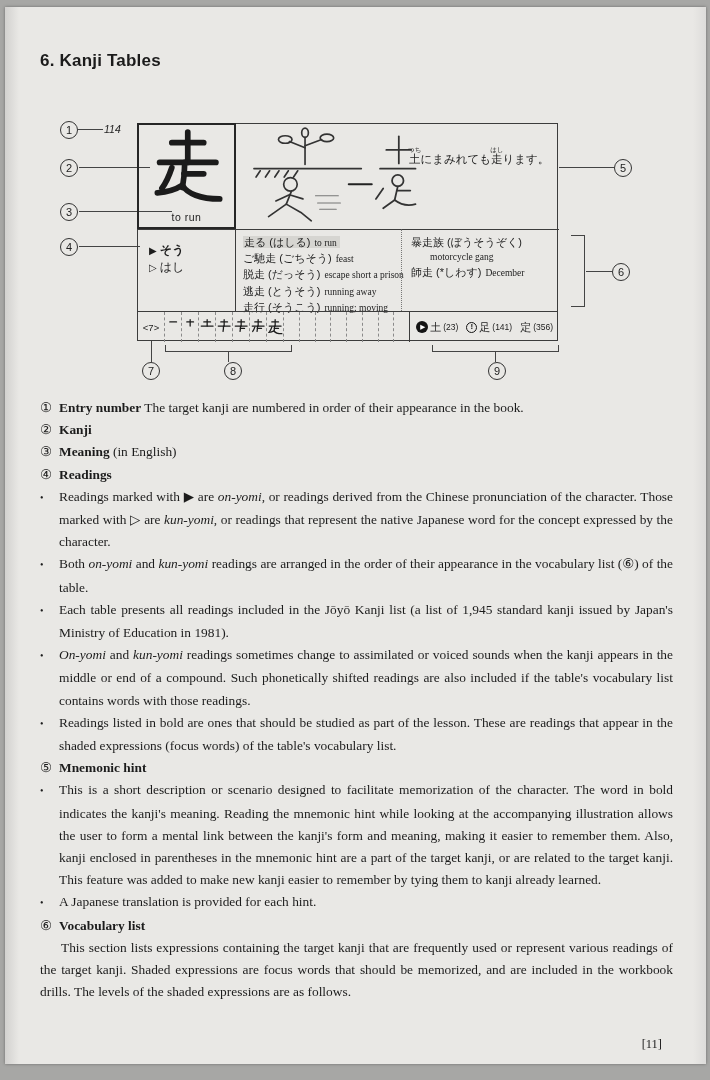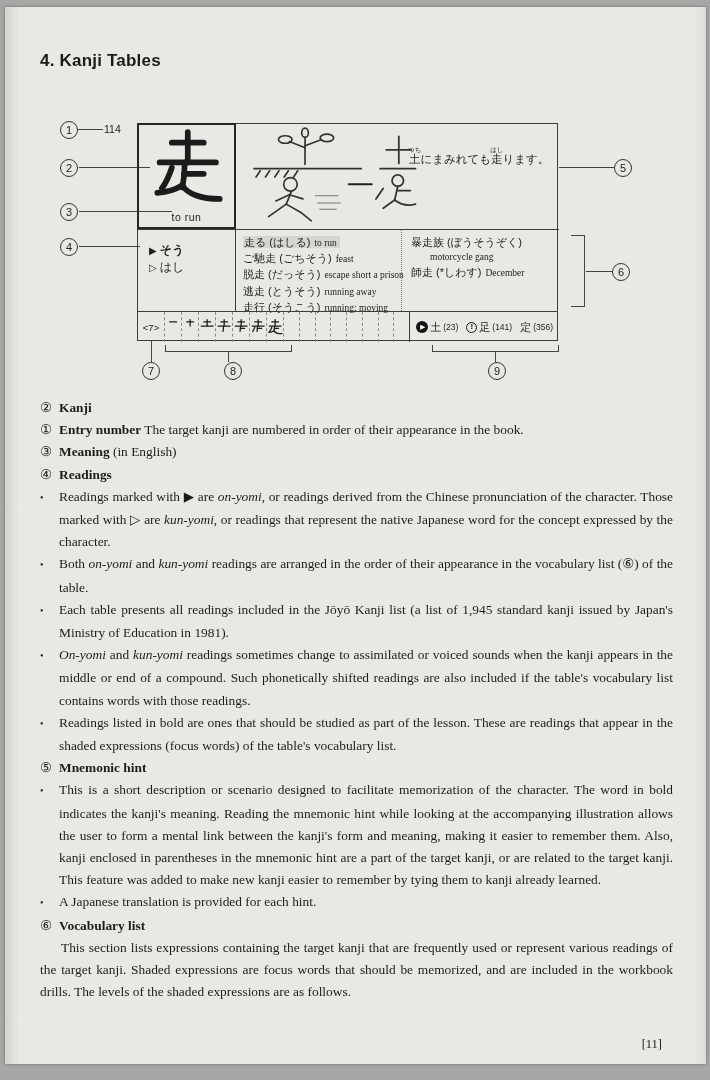--- a/index.html
+++ b/index.html
@@ -105,21 +105,21 @@
   .co {
     position:absolute; width:18px; height:18px; border:1.3px solid #333; border-radius:50%;
     display:flex; align-items:center; justify-content:center;
     font-family:"Liberation Sans","DejaVu Sans",sans-serif; font-size:11px; color:#222;
   }
   .co1{left:60px;top:121px}.co2{left:60px;top:159px}.co3{left:60px;top:203px}.co4{left:60px;top:238px}
   .co5{left:614px;top:159px}.co6{left:612px;top:263px}
   .co7{left:142px;top:362px}.co8{left:224px;top:362px}.co9{left:488px;top:362px}
   .entry-num {
     position:absolute; left:104px; top:123px;
-    font-family:"Liberation Sans","DejaVu Sans",sans-serif; font-size:10.5px; color:#222;
+    font-family:"Liberation Sans","DejaVu Sans",sans-serif; font-size:10.5px; color:#222;font-style:italic;
   }
   .ln { position:absolute; background:#444; height:1px; }
   .ln1{left:78px;top:129px;width:25px}
   .ln2{left:79px;top:167px;width:71px}
   .ln3{left:79px;top:211px;width:93px}
   .ln4{left:79px;top:246px;width:61px}
   .ln5{left:559px;top:167px;width:55px}
   .ln6{left:586px;top:271px;width:26px}
   .vln7{position:absolute;left:151px;top:341px;width:1px;height:21px;background:#444}
   .brk6{position:absolute;left:571px;top:235px;width:14px;height:72px;border-top:1.3px solid #444;border-right:1.3px solid #444;border-bottom:1.3px solid #444}
@@ -143,21 +143,21 @@
   .pageno { position:absolute; right:48px; top:1037px; font-size:12.5px; }
   svg path, svg line, svg circle, svg ellipse { fill:none; stroke-linecap:round; stroke-linejoin:round; }
 </style>
 </head>
 <body>
 
 <div class="page"></div>
 
 <main class="content">
 
-  <h1 class="heading">4. Kanji Tables</h1>
+  <h1 class="heading">6. Kanji Tables</h1>
 
   <section class="diagram">
 
     <span class="co co1">1</span>
     <span class="co co2">2</span>
     <span class="co co3">3</span>
     <span class="co co4">4</span>
     <span class="co co5">5</span>
     <span class="co co6">6</span>
     <span class="co co7">7</span>
@@ -337,22 +337,22 @@
               <span>定</span>
               <span class="rel-num">(356)</span>
             </span>
           </div>
       </div>
 
     </div>
   </section>
 
   <section class="exposition" id="exposition">
+      <div class="exp-item"><span class="marker">①</span><span class="b">Entry number</span><span>   The target kanji are numbered in order of their appearance in the book.</span></div>
       <div class="exp-item"><span class="marker">②</span><span class="b">Kanji</span></div>
-      <div class="exp-item"><span class="marker">①</span><span class="b">Entry number</span><span>   The target kanji are numbered in order of their appearance in the book.</span></div>
       <div class="exp-item"><span class="marker">③</span><span class="b">Meaning</span><span> (in English)</span></div>
       <div class="exp-item"><span class="marker">④</span><span class="b">Readings</span></div>
       <div class="exp-item"><span class="marker dot">•</span><span>Readings marked with ▶ are </span><span class="i">on-yomi</span><span>, or readings derived from the Chinese pronunciation of the character. Those marked with ▷ are </span><span class="i">kun-yomi</span><span>, or readings that represent the native Japanese word for the concept expressed by the character.</span></div>
       <div class="exp-item"><span class="marker dot">•</span><span>Both </span><span class="i">on-yomi</span><span> and </span><span class="i">kun-yomi</span><span> readings are arranged in the order of their appearance in the vocabulary list (⑥) of the table.</span></div>
       <div class="exp-item"><span class="marker dot">•</span><span>Each table presents all readings included in the Jōyō Kanji list (a list of 1,945 standard kanji issued by Japan's Ministry of Education in 1981).</span></div>
       <div class="exp-item"><span class="marker dot">•</span><span class="i">On-yomi</span><span> and </span><span class="i">kun-yomi</span><span> readings sometimes change to assimilated or voiced sounds when the kanji appears in the middle or end of a compound. Such phonetically shifted readings are also included if the table's vocabulary list contains words with those readings.</span></div>
       <div class="exp-item"><span class="marker dot">•</span><span>Readings listed in bold are ones that should be studied as part of the lesson. These are readings that appear in the shaded expressions (focus words) of the table's vocabulary list.</span></div>
       <div class="exp-item"><span class="marker">⑤</span><span class="b">Mnemonic hint</span></div>
       <div class="exp-item"><span class="marker dot">•</span><span>This is a short description or scenario designed to facilitate memorization of the character. The word in bold indicates the kanji's meaning. Reading the mnemonic hint while looking at the accompanying illustration allows the user to form a mental link between the kanji's form and meaning, making it easier to remember them. Also, kanji enclosed in parentheses in the mnemonic hint are a part of the target kanji, or are related to the target kanji. This feature was added to make new kanji easier to remember by tying them to kanji already learned.</span></div>
       <div class="exp-item"><span class="marker dot">•</span><span>A Japanese translation is provided for each hint.</span></div>

